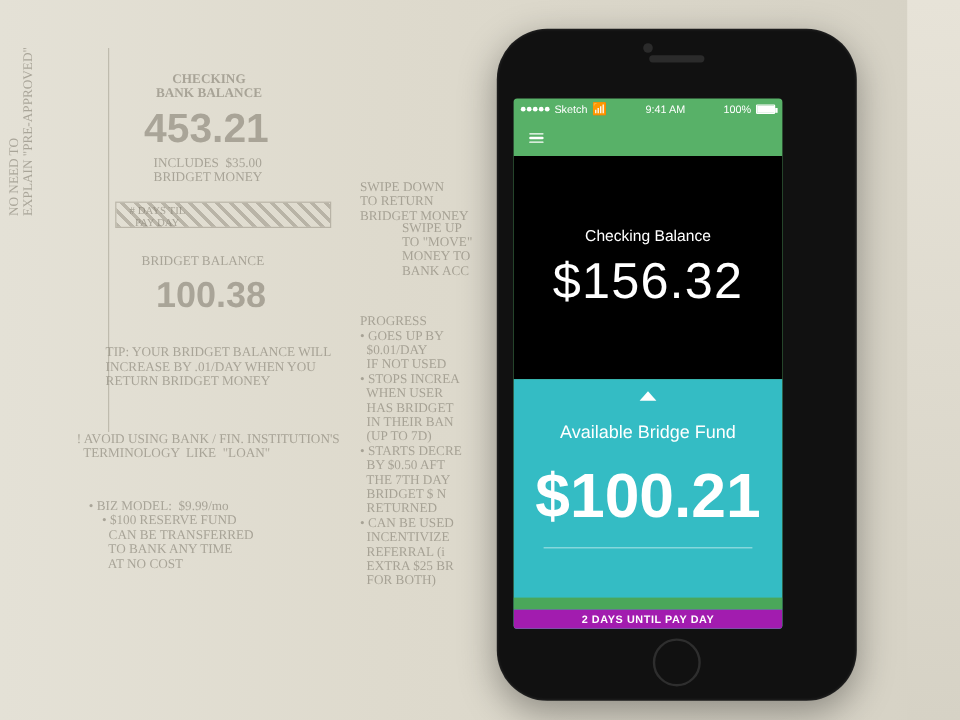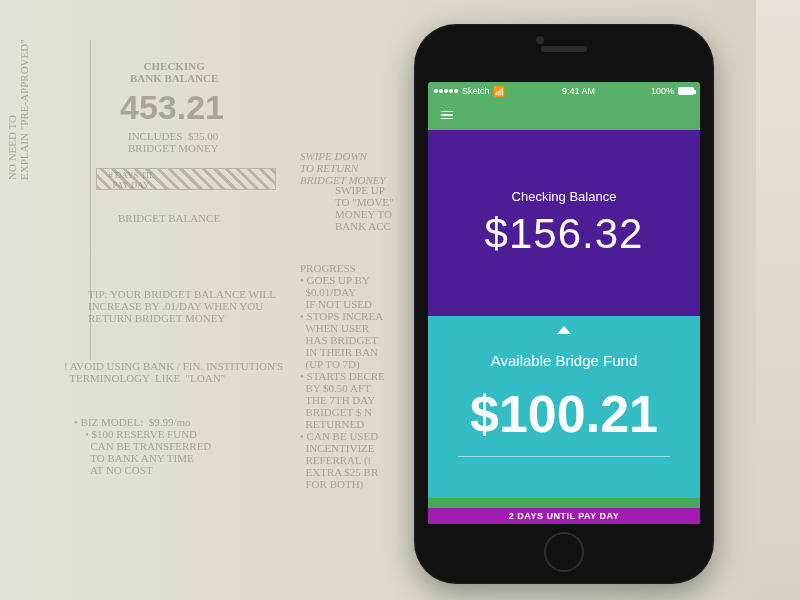--- a/index.html
+++ b/index.html
@@ -71,21 +71,21 @@
   }
   .phone .camera {
     position:absolute; left:50%; top:12px; transform:translateX(-28px);
     width:8px;height:8px;border-radius:50%; background:#2b2b2b;
   }
   .phone .homebtn {
     position:absolute; left:50%; bottom:12px; transform:translateX(-50%);
     width:40px;height:40px;border-radius:50%; border:2px solid #2e2e2e;
   }
   .screen {
-    width: 272px; height: 442px;
+    width: 224px; height: 442px;
     background:#58b168;
     border-radius: 3px;
     overflow: hidden;
     position: relative;
     display:flex; flex-direction:column;
   }
 
   
   .statusbar {
     height: 18px;
@@ -112,21 +112,21 @@
   }
   .hamburger {
     width:22px;height:22px;border-radius:50%;
     display:flex;flex-direction:column;justify-content:center;align-items:center;gap:2px;
     cursor:pointer;
   }
   .hamburger span{display:block;width:12px;height:1.5px;background:#fff;border-radius:1px;}
 
   .panel-top {
     flex: 0 0 186px;
-    background:#4c1d95;
+    background:#000000;
     color:#fff;
     display:flex; flex-direction:column; align-items:center; justify-content:center;
     gap:6px;
   }
   .panel-top .label { font-size:13px; font-weight:400; }
   .panel-top .amount { font-size:42px; font-weight:200; letter-spacing:1px;}
 
   .panel-bottom {
     flex:1;
     background:#34bcc4;
@@ -166,31 +166,32 @@
 EXPLAIN "PRE-APPROVED"</div>
     <div class="line" style="left:130px; top:60px; text-align:center; font-weight:bold;">CHECKING
 BANK BALANCE</div>
     <div class="big453">453.21</div>
     <div class="line" style="left:128px; top:130px;">INCLUDES  $35.00
 BRIDGET MONEY</div>
     <div class="hatch"></div>
     <div class="line" style="left:108px; top:170px; font-size:9px;"># DAYS TIL
   PAY DAY</div>
     <div class="line" style="left:118px; top:212px;">BRIDGET BALANCE</div>
+    <div class="big100">100.38</div>
     <div class="line" style="left:88px; top:288px;">TIP: YOUR BRIDGET BALANCE WILL
 INCREASE BY .01/DAY WHEN YOU
 RETURN BRIDGET MONEY</div>
     <div class="line" style="left:64px; top:360px;">! AVOID USING BANK / FIN. INSTITUTION'S
   TERMINOLOGY  LIKE  "LOAN"</div>
     <div class="line" style="left:74px; top:416px;">• BIZ MODEL:  $9.99/mo
     • $100 RESERVE FUND
       CAN BE TRANSFERRED
       TO BANK ANY TIME
       AT NO COST</div>
-    <div class="line" style="left:300px; top:150px;font-style:italic;">SWIPE DOWN
+    <div class="line" style="left:300px; top:150px;">SWIPE DOWN
 TO RETURN
 BRIDGET MONEY</div>
     <div class="line" style="left:300px; top:184px;margin-left:35px;">SWIPE UP
 TO "MOVE"
 MONEY TO
 BANK ACC</div>
     <div class="line" style="left:300px; top:262px;">PROGRESS
 • GOES UP BY
   $0.01/DAY
   IF NOT USED

